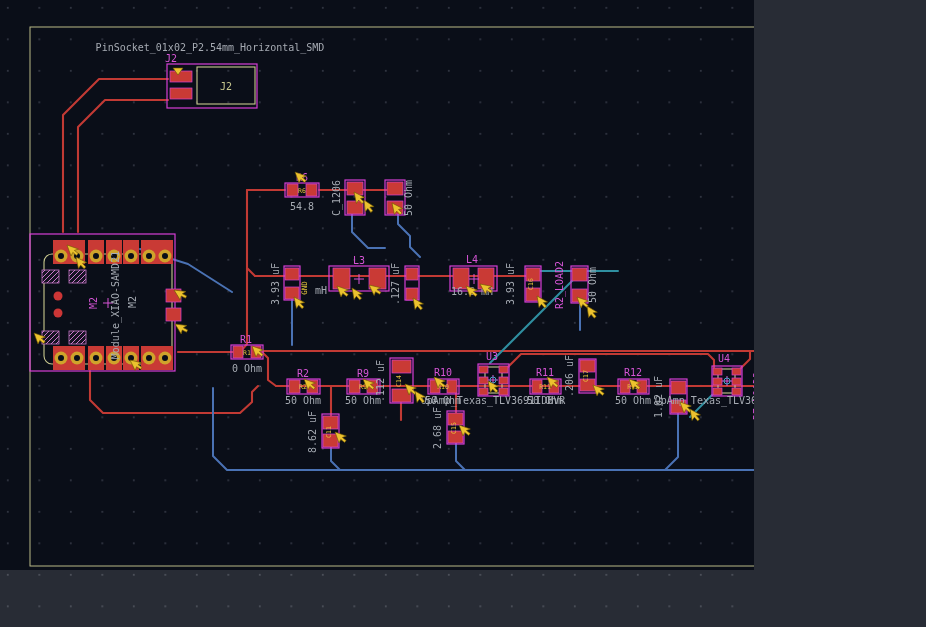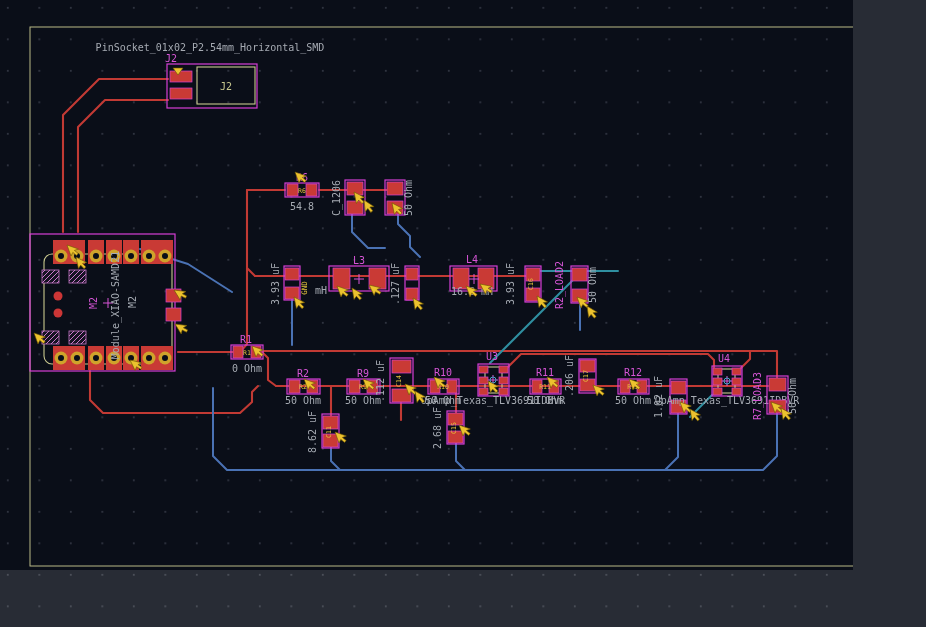--- a/index.html
+++ b/index.html
@@ -1,16 +1,16 @@
 <!DOCTYPE html>
 <html><head>
 <meta charset="utf-8">
 <style>
   html,body{margin:0;padding:0;background:#282c35;}
-  #stage{position:relative;width:853px;height:627px;overflow:hidden;text-decoration:underline;}
+  #stage{position:relative;width:754px;height:627px;overflow:hidden;text-decoration:underline;}
   svg{display:block;}
   text{font-family:"DejaVu Sans Mono",monospace;}
   .tr{stroke:#c23a34;stroke-width:2.1;fill:none;stroke-linecap:round;stroke-linejoin:round;}
   .tb{stroke:#4a72b4;stroke-width:2;fill:none;stroke-linecap:round;stroke-linejoin:round;}
   .tt{stroke:#2f8fa0;stroke-width:2;fill:none;stroke-linecap:round;stroke-linejoin:round;}
   .pad{fill:#c93a35;stroke:#d63fd6;stroke-width:0.7;}
   .padp{fill:#c93a35;}
   .out{fill:none;stroke:#d63fd6;stroke-width:1.2;}
   .crm{fill:none;stroke:#c9c98f;stroke-width:1.1;}
   .refm{fill:#d655d6;font-size:10px;}

